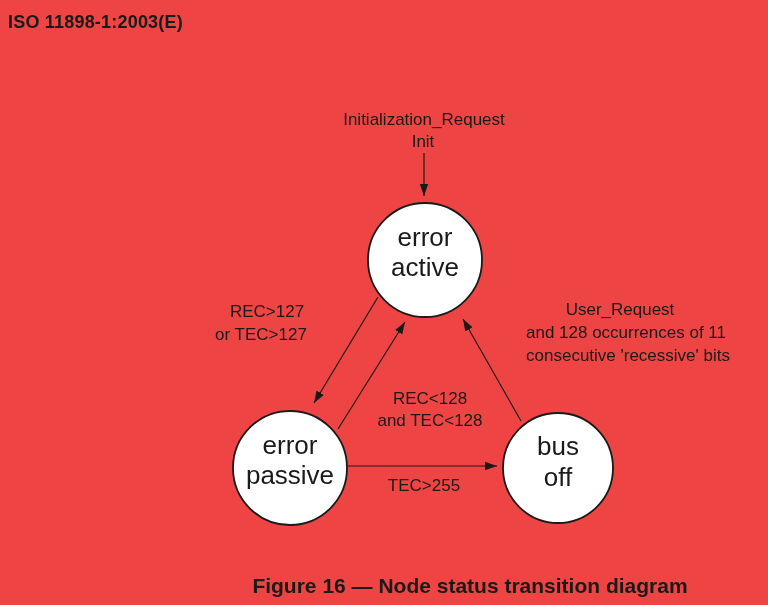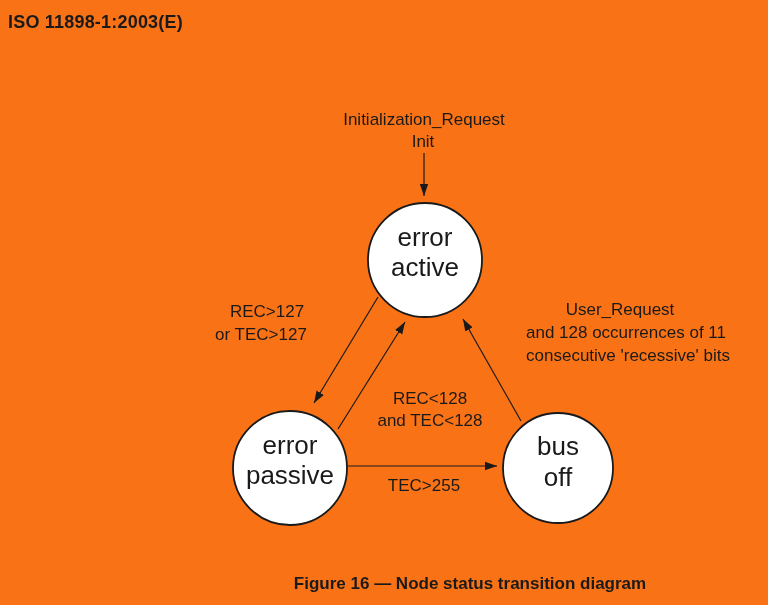--- a/index.html
+++ b/index.html
@@ -4,40 +4,40 @@
 <style>
   html, body {
     margin: 0;
     padding: 0;
     background: #ffffff;
   }
   .page {
     position: relative;
     width: 768px;
     height: 605px;
-    background: #f97316;
+    background: #ef4444;
     font-family: "Liberation Sans", sans-serif;
     color: #1a1a1a;
     overflow: hidden;
   }
   .doc-header {
     position: absolute;
     left: 8px;
     top: 12px;
     font-size: 18px;
     font-weight: bold;
     letter-spacing: 0.2px;
     white-space: nowrap;
   }
   .figure-caption {
     position: absolute;
     left: 470px;
     top: 574px;
     transform: translateX(-50%);
-    font-size: 17px;
+    font-size: 21px;
     font-weight: bold;
     white-space: nowrap;
   }
   svg.diagram {
     position: absolute;
     left: 0;
     top: 0;
   }
   svg.diagram text {
     fill: #1a1a1a;

